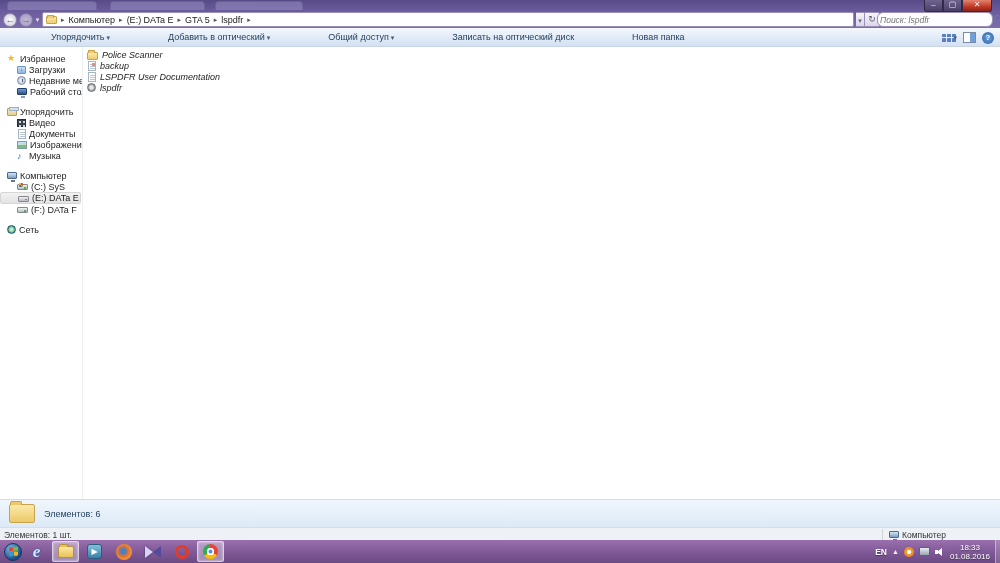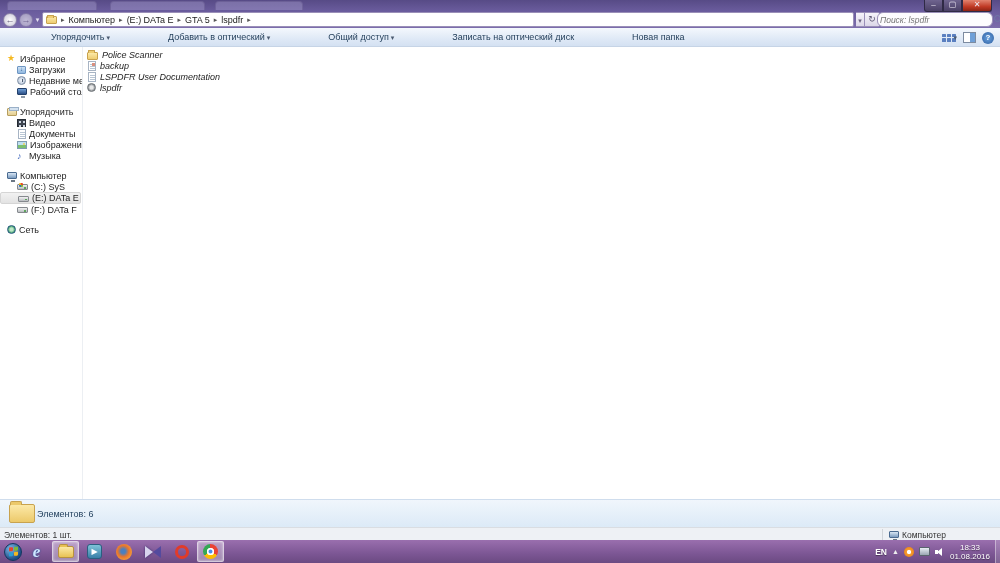--- a/index.html
+++ b/index.html
@@ -112,21 +112,21 @@
   .i-comp { width:10px; height:7px; background:linear-gradient(#d8e6f4,#7c9cc0); border:1px solid #4a6a90; border-radius:1px; }
   .i-comp::after { content:""; position:absolute; left:3px; top:7px; width:4px; height:1.5px; background:#6a7684; }
 
   
   .details { position:absolute; top:499px; left:0; width:1000px; height:28px;
     background:linear-gradient(#f0f6fc,#dceaf7); border-top:1px solid #cfdded; display:flex; align-items:center; }
   .big-folder { width:26px; height:19px; margin-left:9px; position:relative;
     background:linear-gradient(#fce9a8,#ecc96a); border:1px solid #c8a24e; border-radius:2px; }
   .big-folder::before { content:""; position:absolute; top:-4px; left:0; width:10px; height:3px;
     background:#ecc96a; border:1px solid #c8a24e; border-bottom:none; border-radius:2px 2px 0 0; }
-  .details-text { margin-left:2px; color:#1e3c5a; }
+  .details-text { margin-left:9px; color:#1e3c5a; }
 
   
   .statusbar { position:absolute; top:527px; left:0; width:1000px; height:13px; background:#eef1f5;
     border-top:1px solid #d9dde2; font-size:8.5px; color:#333; }
   .sb-left { position:absolute; left:4px; top:2px; }
   .sb-right { position:absolute; left:882px; top:1px; display:flex; align-items:center; gap:3px;
     border-left:1px solid #d0d4d9; padding-left:6px; height:11px; }
 
   
   .taskbar { position:absolute; top:540px; left:0; width:1000px; height:23px;

